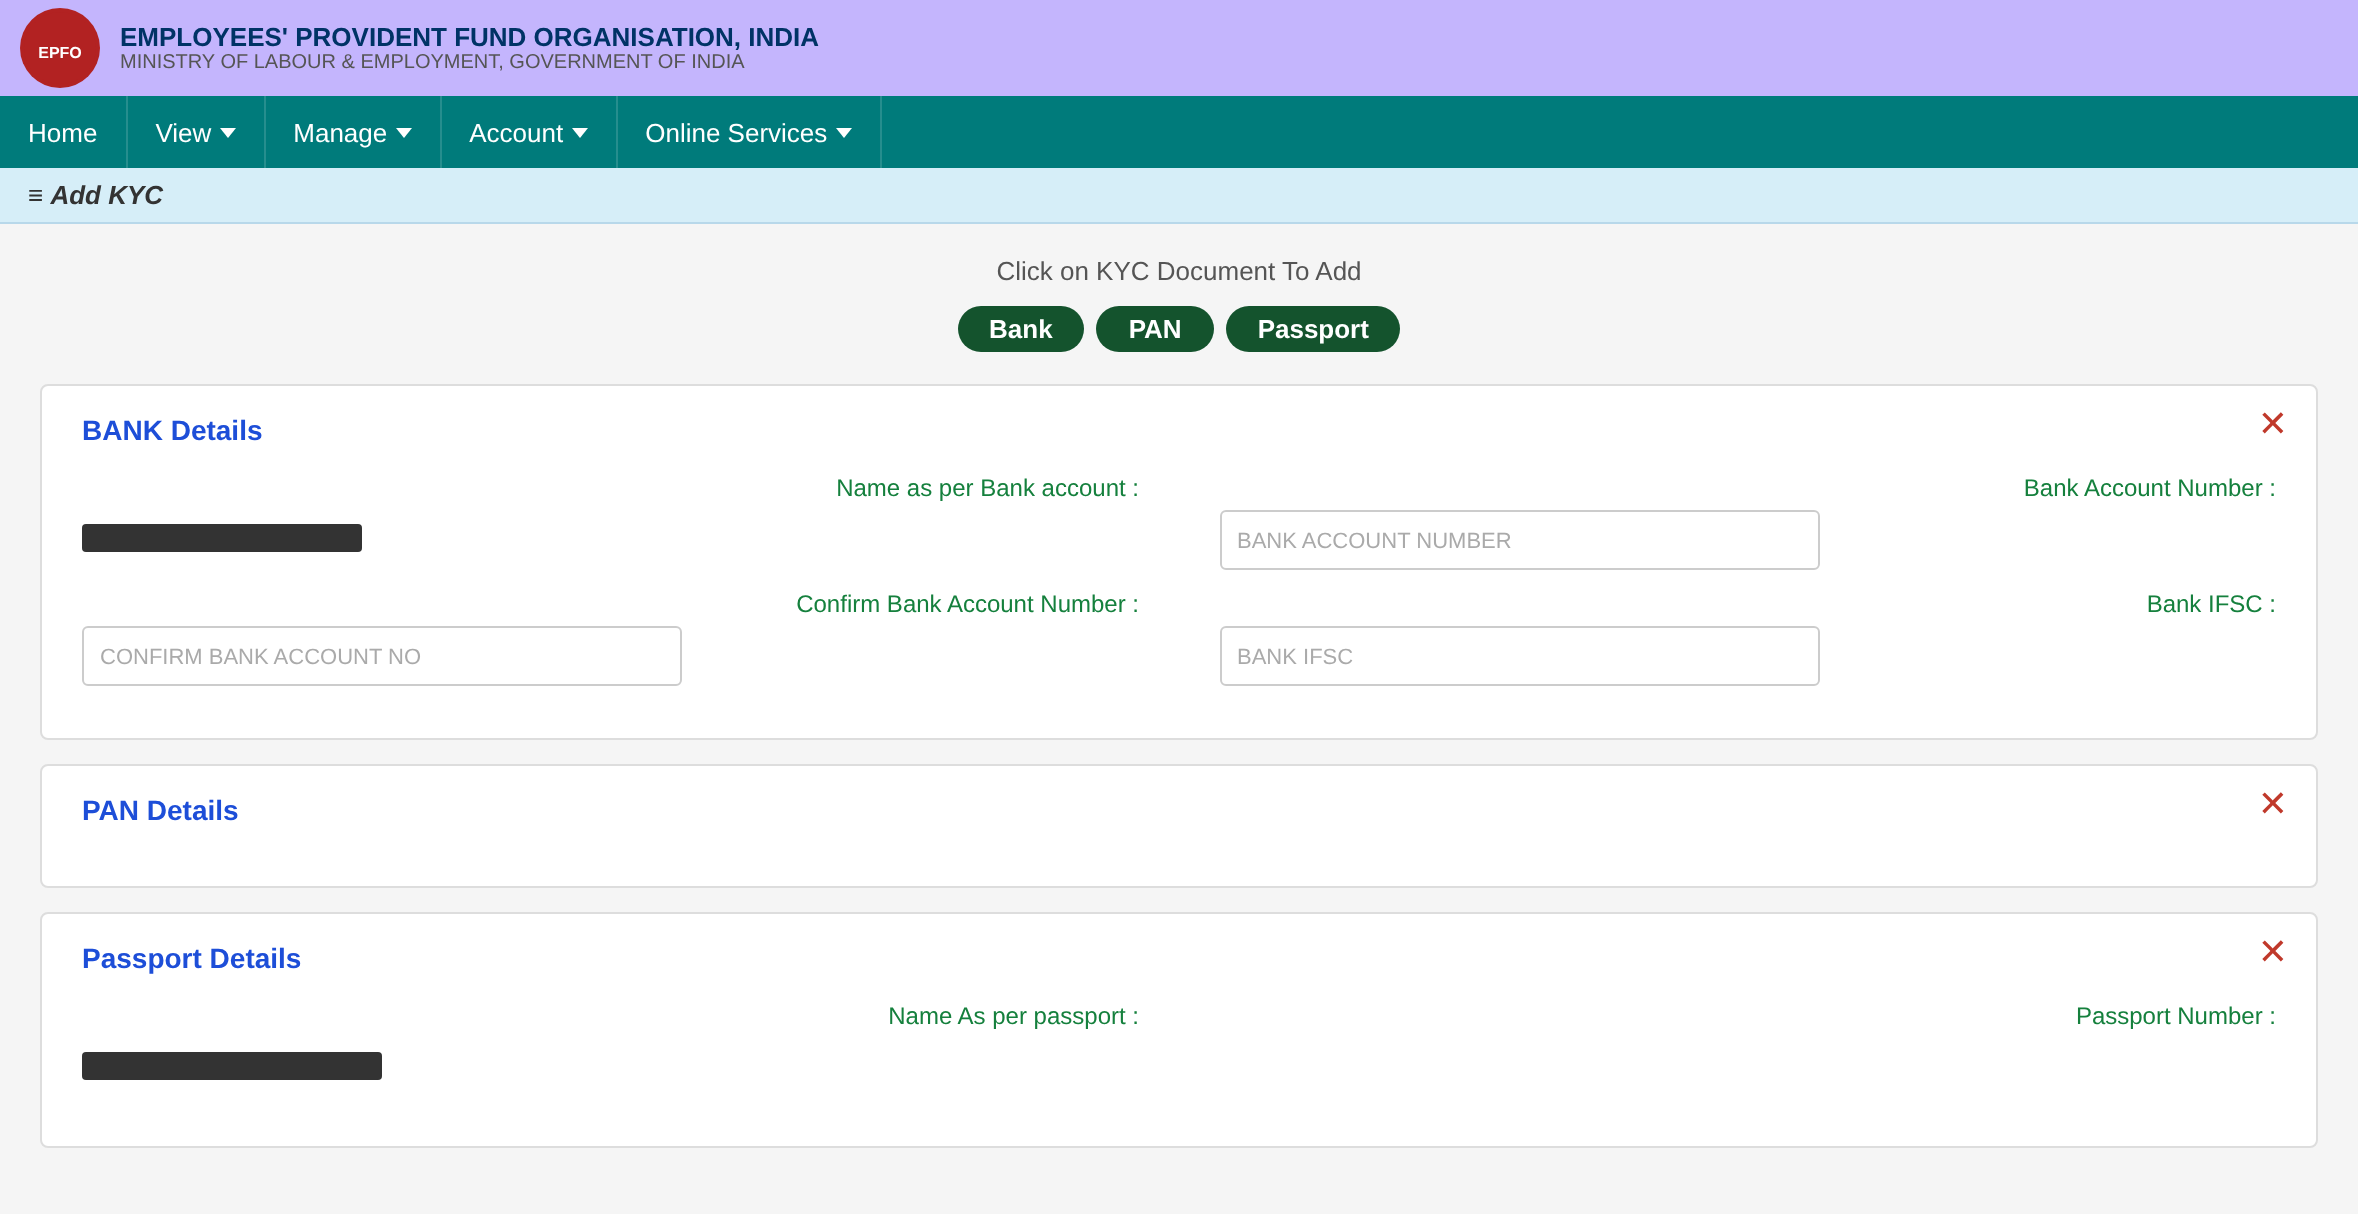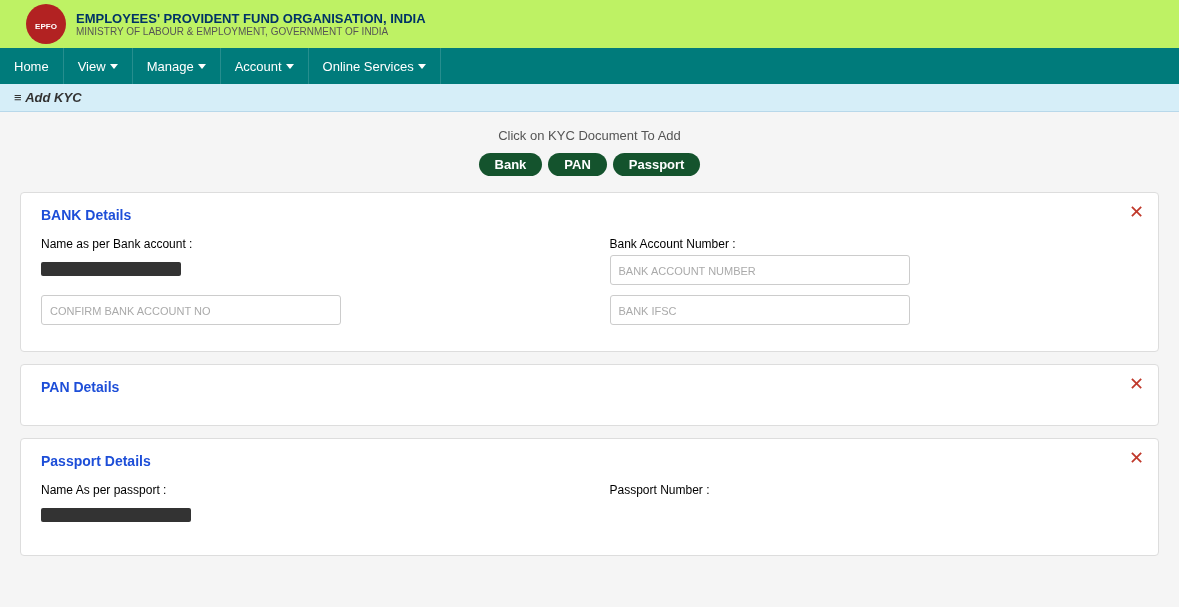--- a/index.html
+++ b/index.html
@@ -1,21 +1,21 @@
 <!DOCTYPE html>
 <html><head>
   <meta charset="utf-8">
   <style>
     * { box-sizing: border-box; margin: 0; padding: 0; }
     body { font-family: Arial, sans-serif; font-size: 13px; background: #f0f0f0; }
 
     
     .header-top {
-      background: #bef264;
-      padding: 4px 26px;
+      background: #c4b5fd;
+      padding: 4px 10px;
       display: flex;
       align-items: center;
       gap: 10px;
     }
     .header-logo {
       width: 40px;
       height: 40px;
       border-radius: 50%;
       background: #b22222;
       display: flex;
@@ -143,23 +143,24 @@
     }
 
     .form-group {
       display: flex;
       flex-direction: column;
       min-width: 220px;
       flex: 1;
     }
 
     .form-label {
-      color: #000000;
+      color: #15803d;
       font-size: 12px;
       margin-bottom: 4px;
+      text-align: right;
     }
 
     .form-input {
       border: 1px solid #ccc;
       border-radius: 3px;
       padding: 5px 8px;
       font-size: 16px;
       color: #333;
       background: #fff;
       width: 100%;
@@ -248,24 +249,26 @@
 
       <div class="form-group">
         <div class="form-label">Bank Account Number  :</div>
         <input class="form-input" type="text" placeholder="BANK ACCOUNT NUMBER" style="">
       </div>
     </div>
 
     <div class="form-row">
 
       <div class="form-group">
+        <div class="form-label">Confirm Bank Account Number  :</div>
         <input class="form-input" type="text" placeholder="CONFIRM BANK ACCOUNT NO" style="">
       </div>
 
       <div class="form-group">
+        <div class="form-label">Bank IFSC  :</div>
         <input class="form-input" type="text" placeholder="BANK IFSC" style="">
       </div>
     </div>
   </div>
 
   <div class="section-card">
     <div class="section-title">PAN Details</div>
     <span class="close-btn">✕</span>
 
   </div>

